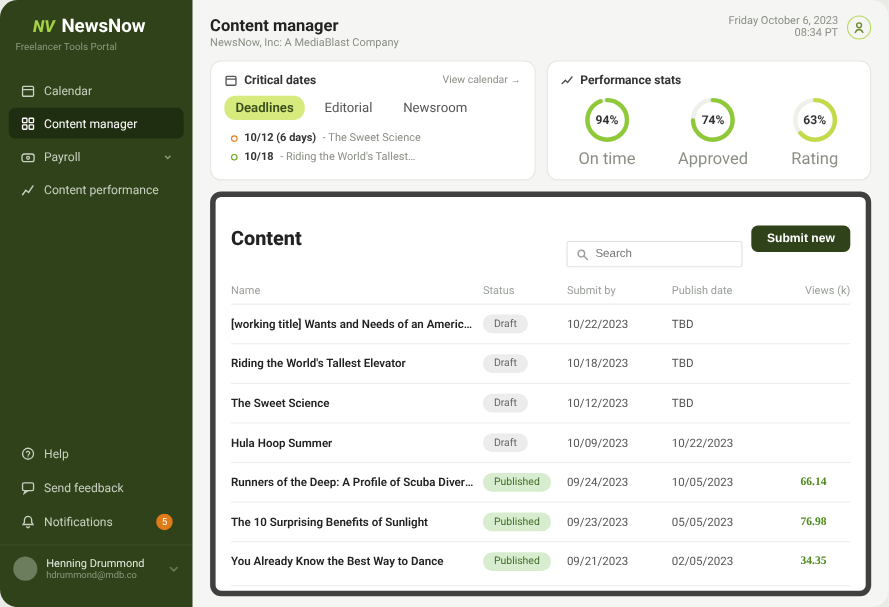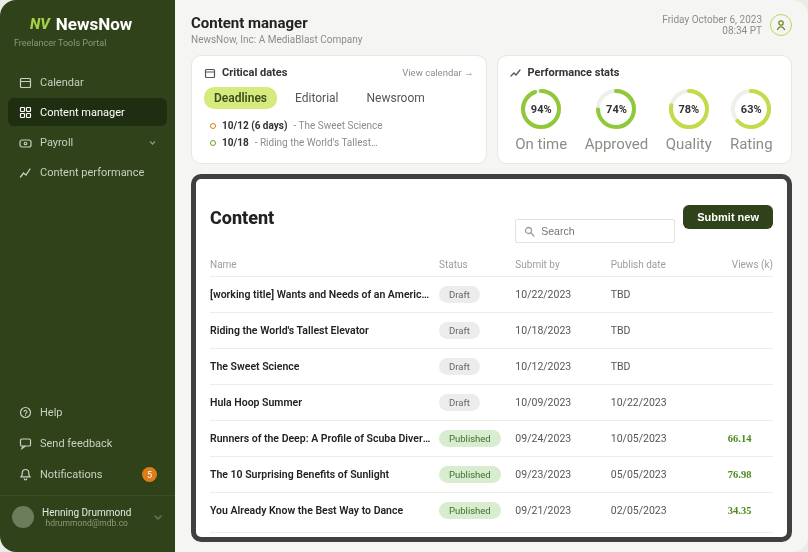--- a/index.html
+++ b/index.html
@@ -42,21 +42,21 @@
     .nav-icon { width: 14px; height: 14px; display: inline-flex; align-items: center; justify-content: center; }
     .nav-chevron { margin-left: auto; opacity: 0.6; }
     .sidebar-bottom { margin-top: auto; display: flex; flex-direction: column; gap: 3px; padding: 0 8px; }
     .notif-badge {
       margin-left: auto; background: #e07b1a; color: #fff;
       width: 15px; height: 15px; border-radius: 50%; font-size: 9px;
       display: inline-flex; align-items: center; justify-content: center;
     }
     .user-block {
       display: flex; align-items: center; gap: 8px;
-      padding: 10px 12px; border-top: 1px solid rgba(255,255,255,0.06); margin-top: 6px; text-align: center;
+      padding: 10px 12px; border-top: 1px solid rgba(255,255,255,0.06); margin-top: 6px;
     }
     .avatar { width: 22px; height: 22px; border-radius: 50%; background: #6b7d5c; }
     .user-lines { display: flex; flex-direction: column; }
     .user-name { color: #e6e9e2; font-size: 10px; }
     .user-email { color: #8a9a7f; font-size: 8.5px; }
     .user-chevron { margin-left: auto; opacity: 0.6; }
     
     .main { flex: 1; display: flex; flex-direction: column; padding: 14px 16px 10px 16px; overflow: hidden; }
     .topbar { display: flex; align-items: flex-start; justify-content: space-between; margin-bottom: 10px; }
     .titleblock h1 { font-size: 15px; font-weight: 700; color: #222; }
@@ -310,30 +310,20 @@
                   <circle cx="22" cy="22" r="18" fill="none" stroke="#8fc93a" stroke-width="4" stroke-dasharray="113.09733552923255" stroke-dashoffset="29.405307237600464" stroke-linecap="round"></circle>
                 </svg>
                 <span class="ring-text">74%</span>
               </div>
               <span class="stat-label">Approved</span>
             </div>
             <div class="stat">
               <div class="ring">
                 <svg width="44" height="44">
                   <circle cx="22" cy="22" r="18" fill="none" stroke="#eef0ea" stroke-width="4"></circle>
-                  <circle cx="22" cy="22" r="18" fill="none" stroke="#c3da4a" stroke-width="4" stroke-dasharray="113.09733552923255" stroke-dashoffset="24.88141381643116" stroke-linecap="round"></circle>
-                </svg>
-                <span class="ring-text">78%</span>
-              </div>
-              <span class="stat-label">Quality</span>
-            </div>
-            <div class="stat">
-              <div class="ring">
-                <svg width="44" height="44">
-                  <circle cx="22" cy="22" r="18" fill="none" stroke="#eef0ea" stroke-width="4"></circle>
                   <circle cx="22" cy="22" r="18" fill="none" stroke="#c3da4a" stroke-width="4" stroke-dasharray="113.09733552923255" stroke-dashoffset="41.84601414581604" stroke-linecap="round"></circle>
                 </svg>
                 <span class="ring-text">63%</span>
               </div>
               <span class="stat-label">Rating</span>
             </div>
           </div>
       </div>
     </div>
 

